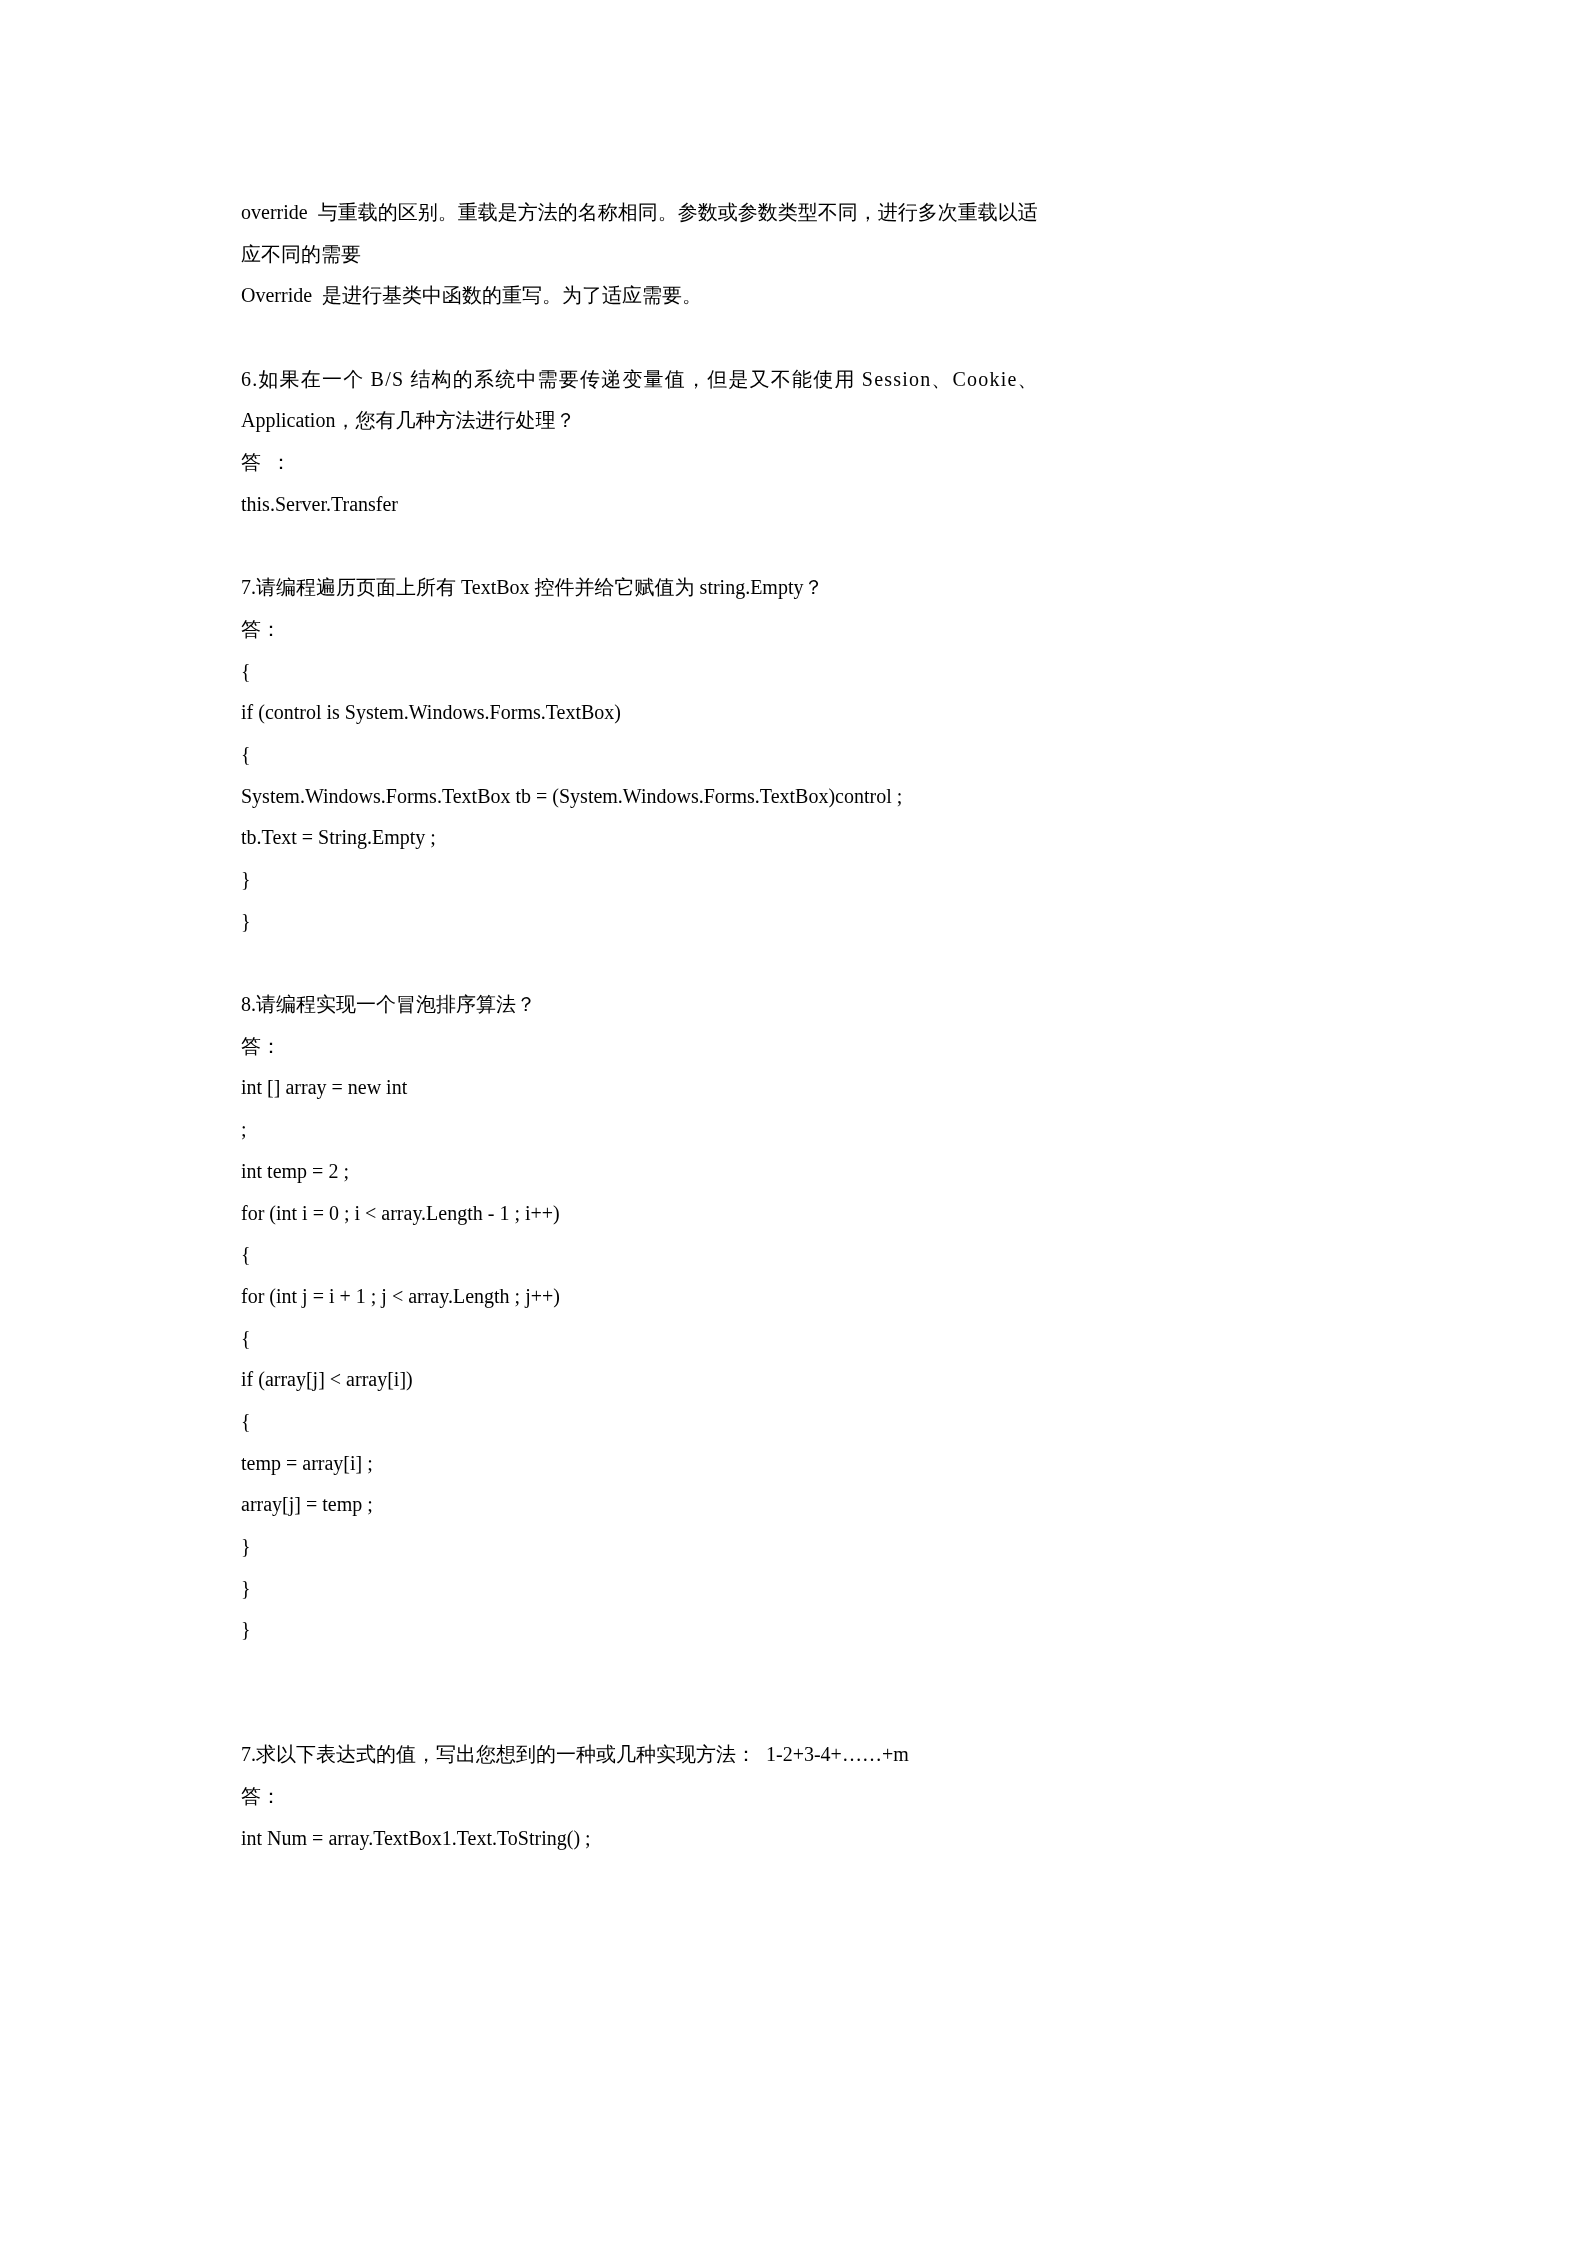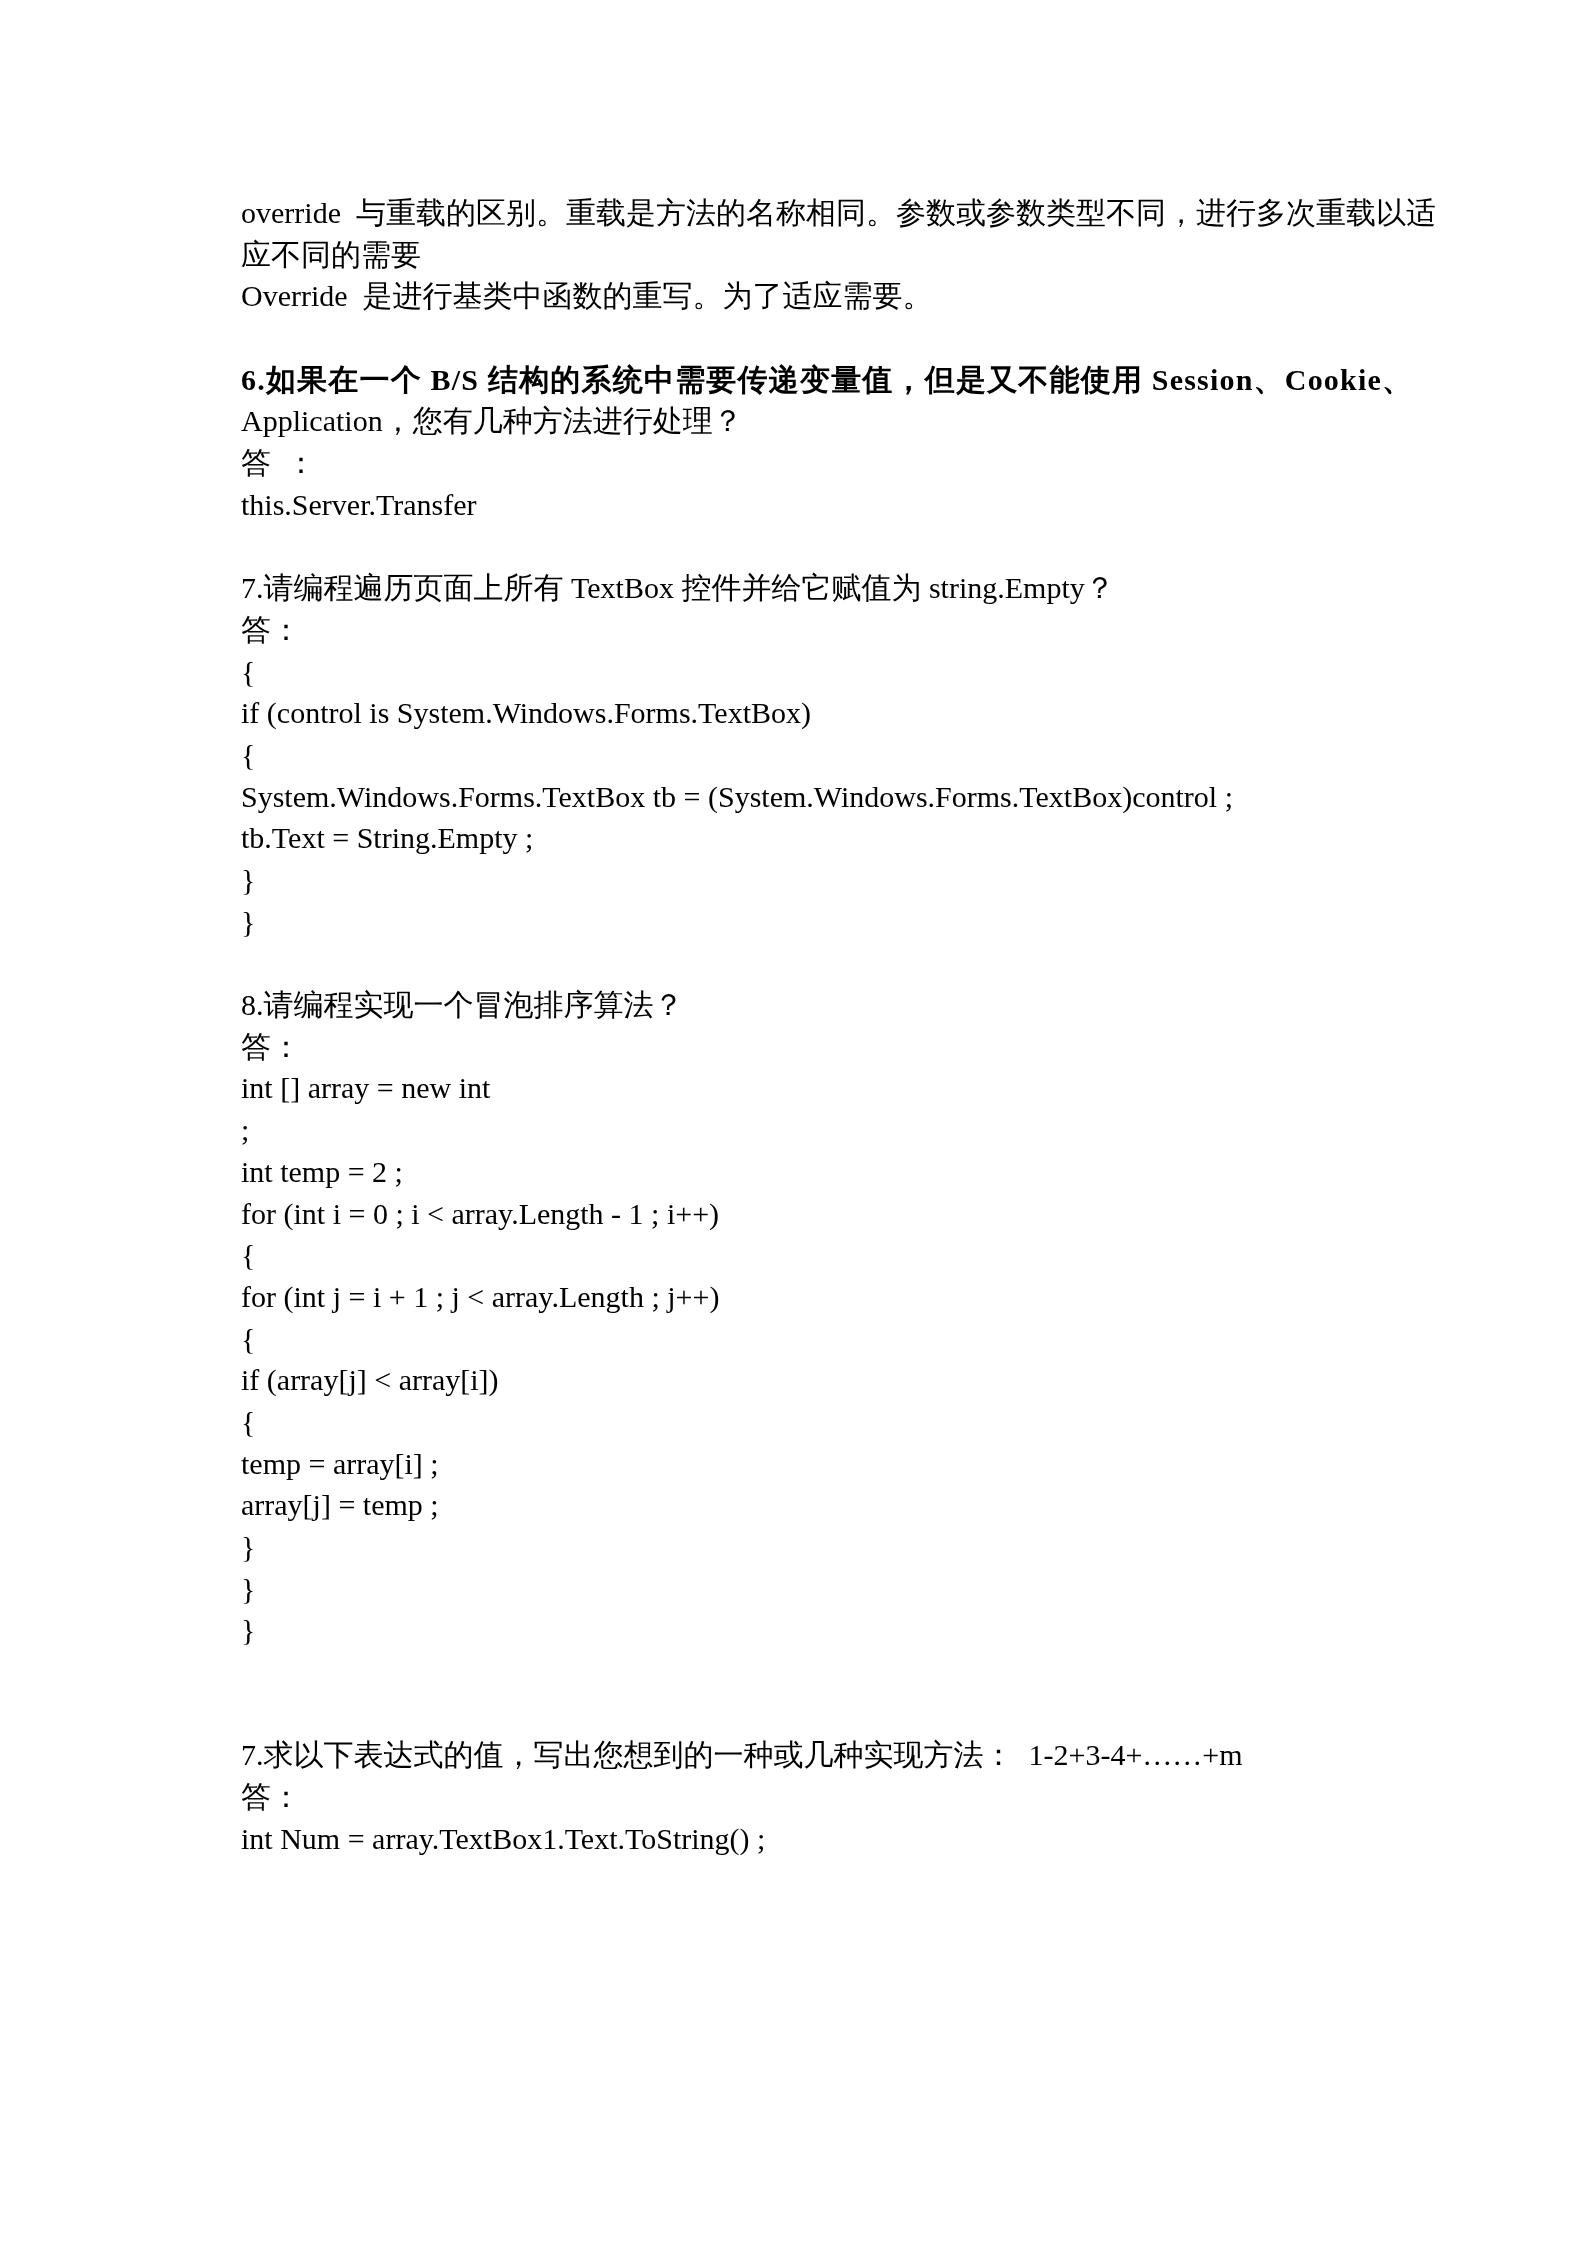--- a/index.html
+++ b/index.html
@@ -20,33 +20,32 @@
       width: 1587px;
       height: 2245px;
       background: #ffffff;
     }
     .content {
       position: absolute;
       left: 241px;
       top: 192px;
       width: 1110px;
       font-family: "Liberation Serif", "DejaVu Serif", serif;
-      font-size: 30px;
+      font-size: 20px;
       color: #000000;
     }
     .line {
       height: 41.7px;
       line-height: 41.7px;
       white-space: pre;
       overflow: visible;
     }
     .line.blank { }
     .justify {
       letter-spacing: 1.2px;
-      font-weight: bold;
     }
   </style>
 </head>
 <body>
 
 <div class="page">
   <div class="content">
 
     <div>
       <div class="line">override  与重载的区别。重载是方法的名称相同。参数或参数类型不同，进行多次重载以适</div>

